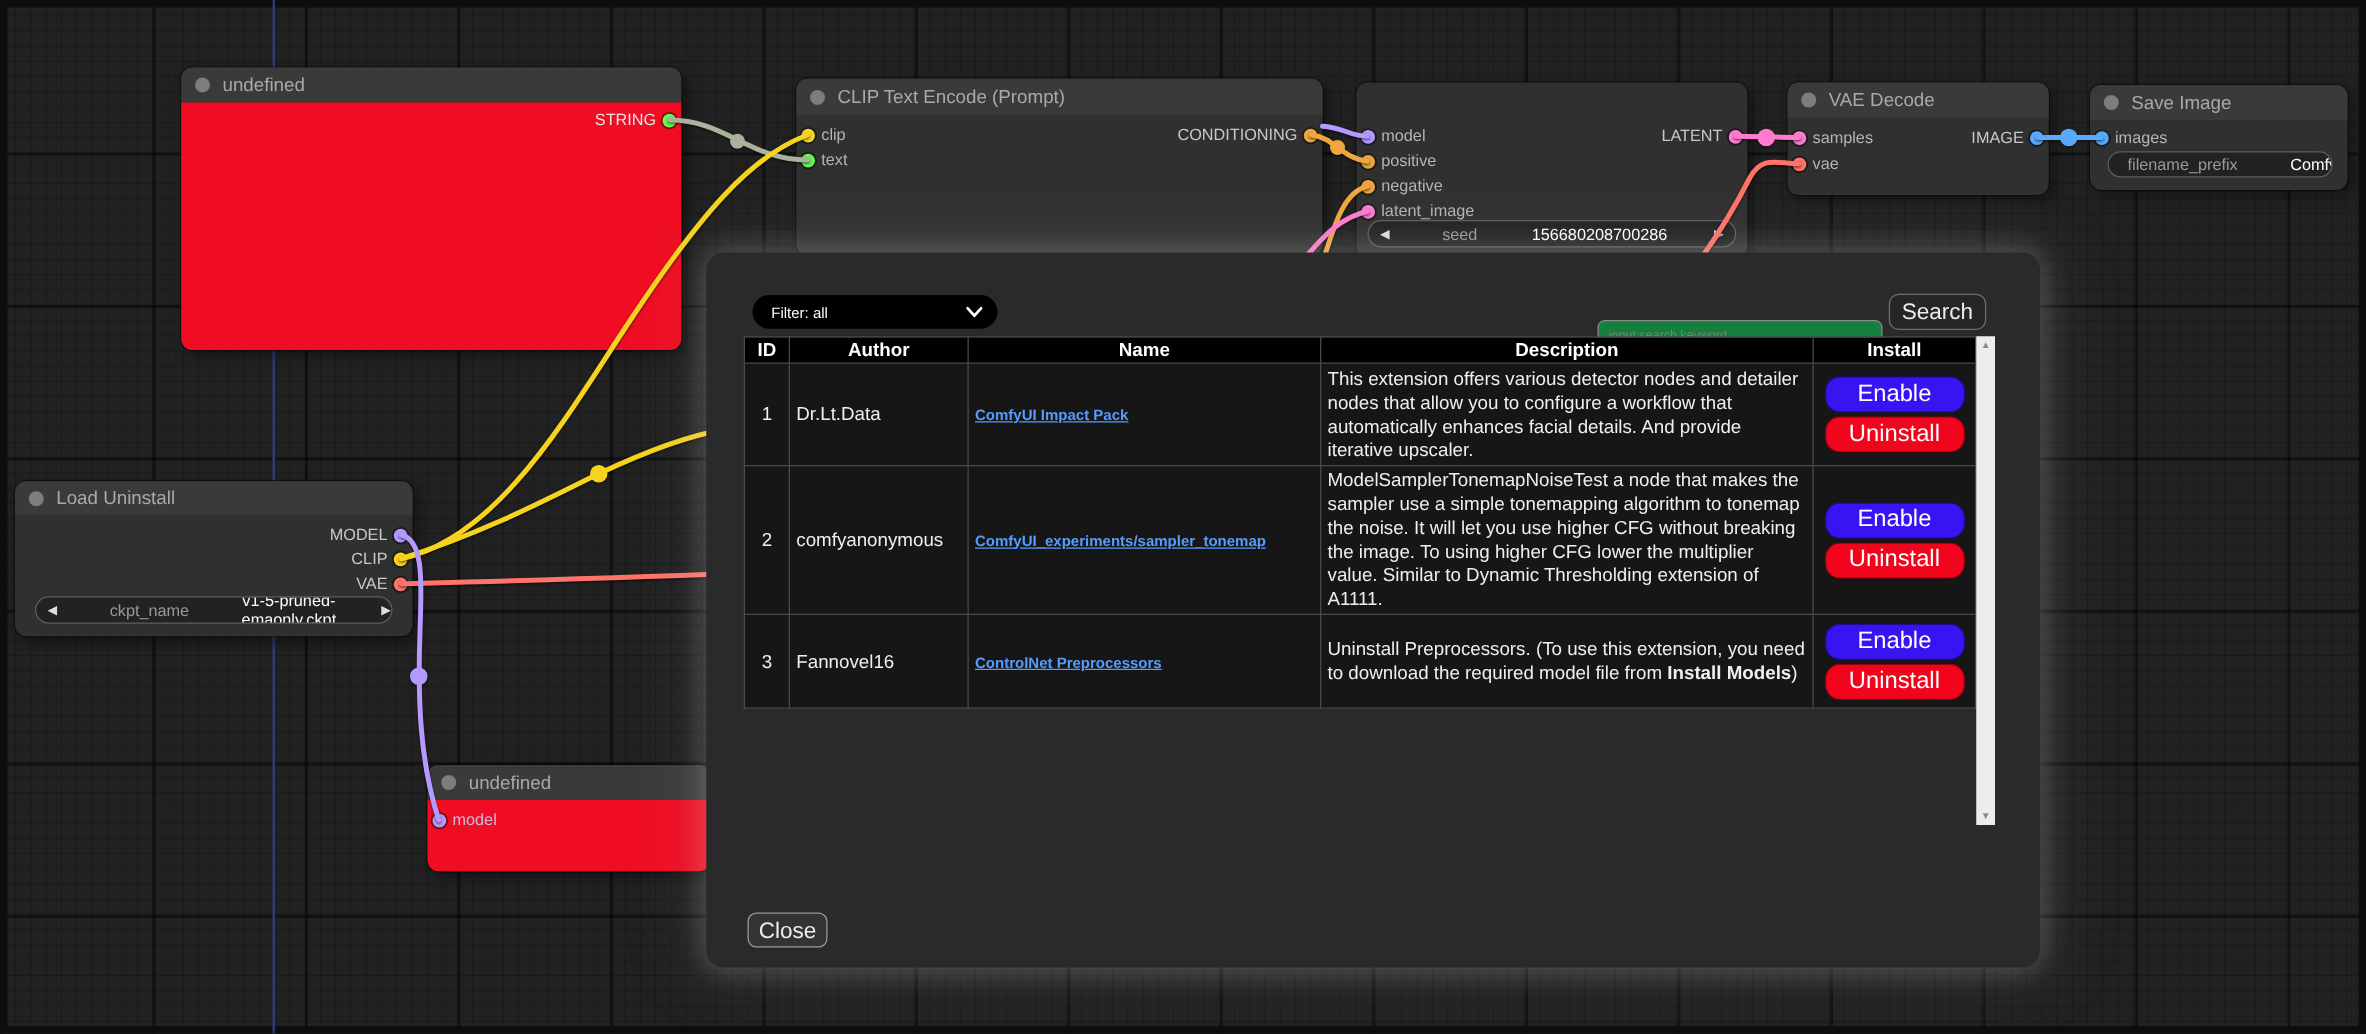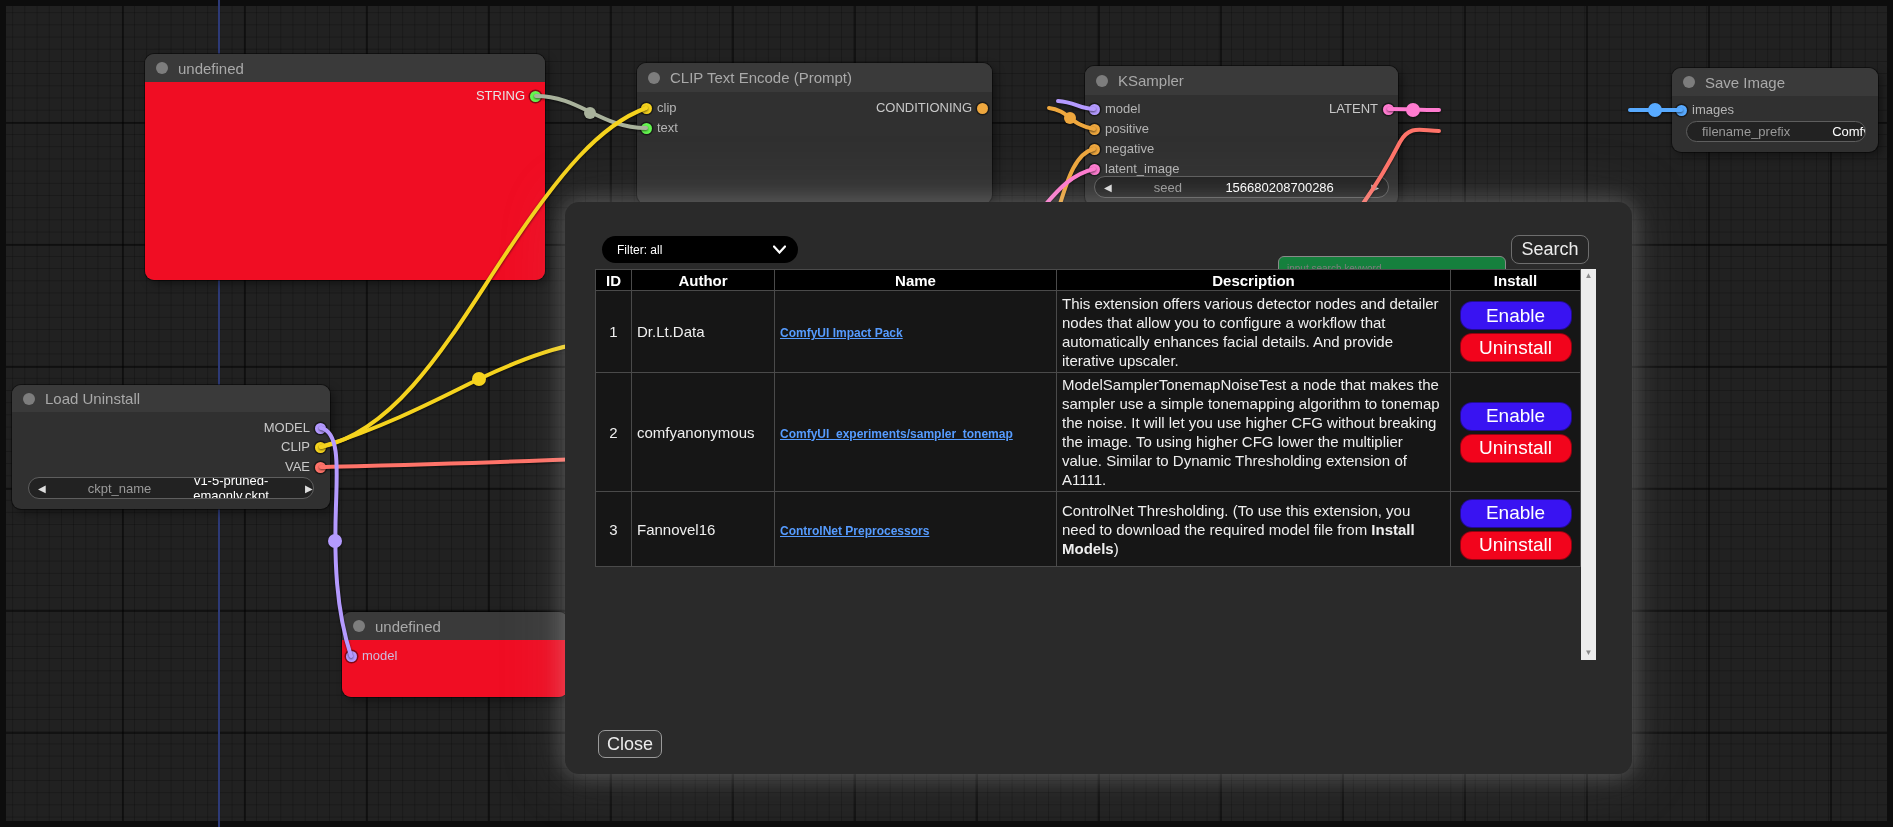--- a/index.html
+++ b/index.html
@@ -107,44 +107,40 @@
       <span class="hdr-dot"></span>
       <span class="node-title">undefined</span>
     </div>
     <div class="node-body-red" style="top:28px; height:198px"></div>
     <div class="slot out" style="top:32px">
       <span class="onred">STRING</span>
       <span class="slot-dot" style="background:var(--string)"></span>
     </div>
   </div>
 
-  <div class="node" style="left:637px; top:63px; width:355px; height:141px">
+  <div class="node" style="left:637px; top:63px; width:421px; height:141px">
     <div class="node-header" style="height:29px">
       <span class="hdr-dot"></span>
       <span class="node-title">CLIP Text Encode (Prompt)</span>
     </div>
     <div class="slot in" style="top:35px">
       <span class="slot-dot" style="background:var(--clip)"></span>
       <span>clip</span>
     </div>
     <div class="slot in" style="top:55px">
       <span class="slot-dot" style="background:var(--string)"></span>
       <span>text</span>
     </div>
     <div class="slot out" style="top:35px">
       <span>CONDITIONING</span>
       <span class="slot-dot" style="background:var(--conditioning)"></span>
     </div>
   </div>
 
   <div class="node" style="left:1085px; top:66px; width:313px; height:140px">
-    <div class="node-header" style="height:29px">
-      <span class="hdr-dot"></span>
-      <span class="node-title">KSampler</span>
-    </div>
     <div class="slot in" style="top:33px">
       <span class="slot-dot" style="background:var(--model)"></span>
       <span>model</span>
     </div>
     <div class="slot in" style="top:53px">
       <span class="slot-dot" style="background:var(--conditioning)"></span>
       <span>positive</span>
     </div>
     <div class="slot in" style="top:73px">
       <span class="slot-dot" style="background:var(--conditioning)"></span>
@@ -159,20 +155,38 @@
       <span class="slot-dot" style="background:var(--latent)"></span>
     </div>
     <div class="widget" style="left:9px; right:9px; top:110px">
       <span class="warrow">◀</span>
       <span class="wlabel">seed</span>
       <span class="wvalue">156680208700286</span>
       <span class="warrow">▶</span>
     </div>
   </div>
 
+  <div class="node" style="left:1430px; top:66px; width:209px; height:90px">
+    <div class="node-header">
+      <span class="hdr-dot"></span>
+      <span class="node-title">VAE Decode</span>
+    </div>
+    <div class="slot in" style="top:34px">
+      <span class="slot-dot" style="background:var(--latent)"></span>
+      <span>samples</span>
+    </div>
+    <div class="slot in" style="top:55px">
+      <span class="slot-dot" style="background:var(--vae)"></span>
+      <span>vae</span>
+    </div>
+    <div class="slot out" style="top:34px">
+      <span>IMAGE</span>
+      <span class="slot-dot" style="background:var(--image)"></span>
+    </div>
+  </div>
 
   <div class="node" style="left:1672px; top:68px; width:206px; height:84px">
     <div class="node-header">
       <span class="hdr-dot"></span>
       <span class="node-title">Save Image</span>
     </div>
     <div class="slot in" style="top:32px">
       <span class="slot-dot" style="background:var(--image)"></span>
       <span>images</span>
     </div>
@@ -289,21 +303,21 @@
               <td class="c-desc"><span>ModelSamplerTonemapNoiseTest a node that makes the sampler use a simple tonemapping algorithm to tonemap the noise. It will let you use higher CFG without breaking the image. To using higher CFG lower the multiplier value. Similar to Dynamic Thresholding extension of A1111.</span></td>
               <td class="c-install">
                 <button class="btn-enable">Enable</button>
                 <button class="btn-uninstall">Uninstall</button>
               </td>
             </tr>
             <tr style="height: 75px;">
               <td class="c-id">3</td>
               <td class="c-author">Fannovel16</td>
               <td class="c-name"><a>ControlNet Preprocessors</a></td>
-              <td class="c-desc"><span>ControlNet Thresholding. (To use this extension, you need to download the required model file from </span><b>Install Models</b><span>)</span></td>
+              <td class="c-desc"><span>Uninstall Preprocessors. (To use this extension, you need to download the required model file from </span><b>Install Models</b><span>)</span></td>
               <td class="c-install">
                 <button class="btn-enable">Enable</button>
                 <button class="btn-uninstall">Uninstall</button>
               </td>
             </tr>
           </tbody>
       </table>
     </div>
 
     <div class="vscroll">

